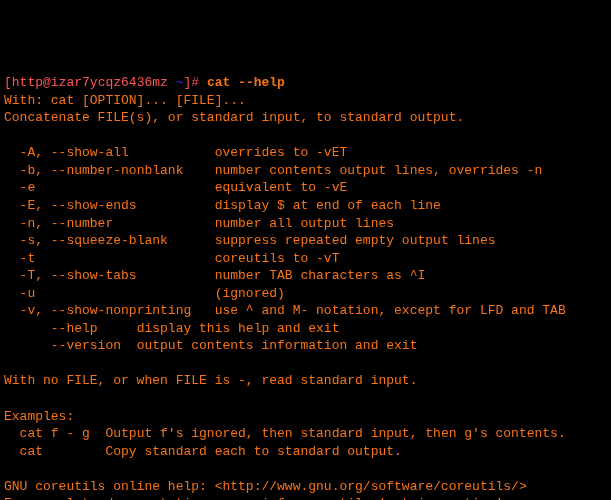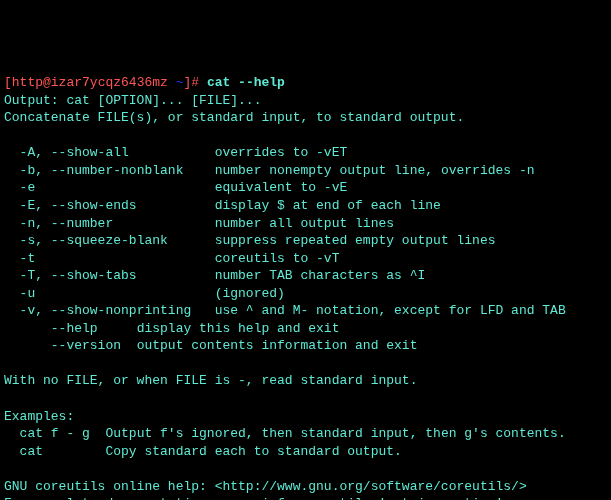--- a/index.html
+++ b/index.html
@@ -14,34 +14,34 @@
       font-size: 13px;
       line-height: 1.35;
       padding: 4px;
       width: 611px;
       height: 500px;
       overflow: hidden;
       white-space: pre-wrap;
     }
     .prompt-user { color: #ff5555; }
     .prompt-tilde { color: #3333ff; }
-    .white { color: #5eead4; text-align: right; }
+    .white { color: #f97316; text-align: right; }
     .bold { font-weight: bold; }
   </style>
 </head>
 <body>
 
 
 
 <div><span><span class="prompt-user">[</span><span class="prompt-user">http@izar7ycqz6436mz</span><span class="white"> </span><span class="prompt-tilde">~</span><span class="prompt-user">]# </span><span class="white bold">cat --help</span></span>
-<span class="white">Output: cat [OPTION]... [FILE]...</span>
+<span class="white">With: cat [OPTION]... [FILE]...</span>
 <span class="white">Concatenate FILE(s), or standard input, to standard output.</span>
 
 <span class="white">  -A, --show-all           overrides to -vET</span>
-<span class="white">  -b, --number-nonblank    number nonempty output line, overrides -n</span>
+<span class="white">  -b, --number-nonblank    number contents output lines, overrides -n</span>
 <span class="white">  -e                       equivalent to -vE</span>
 <span class="white">  -E, --show-ends          display $ at end of each line</span>
 <span class="white">  -n, --number             number all output lines</span>
 <span class="white">  -s, --squeeze-blank      suppress repeated empty output lines</span>
 <span class="white">  -t                       coreutils to -vT</span>
 <span class="white">  -T, --show-tabs          number TAB characters as ^I</span>
 <span class="white">  -u                       (ignored)</span>
 <span class="white">  -v, --show-nonprinting   use ^ and M- notation, except for LFD and TAB</span>
 <span class="white">      --help     display this help and exit</span>
 <span class="white">      --version  output contents information and exit</span>

